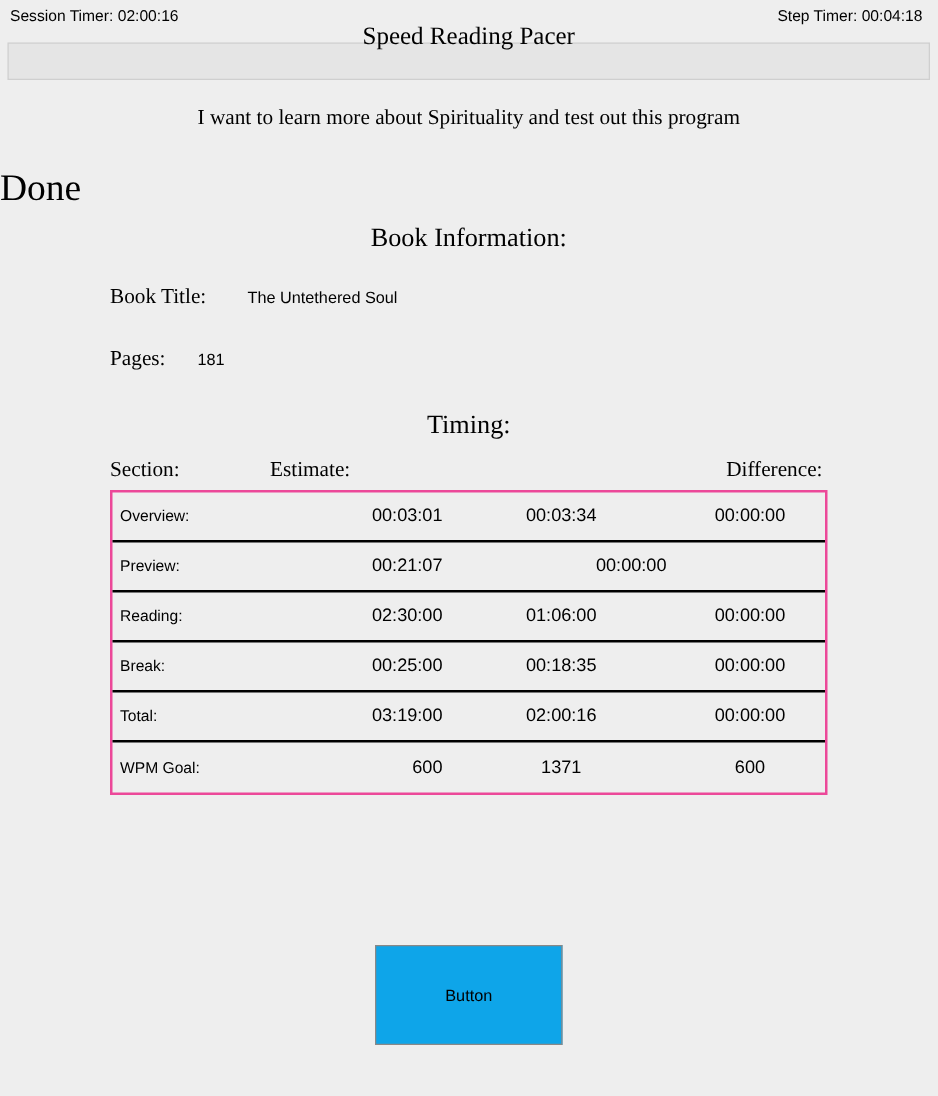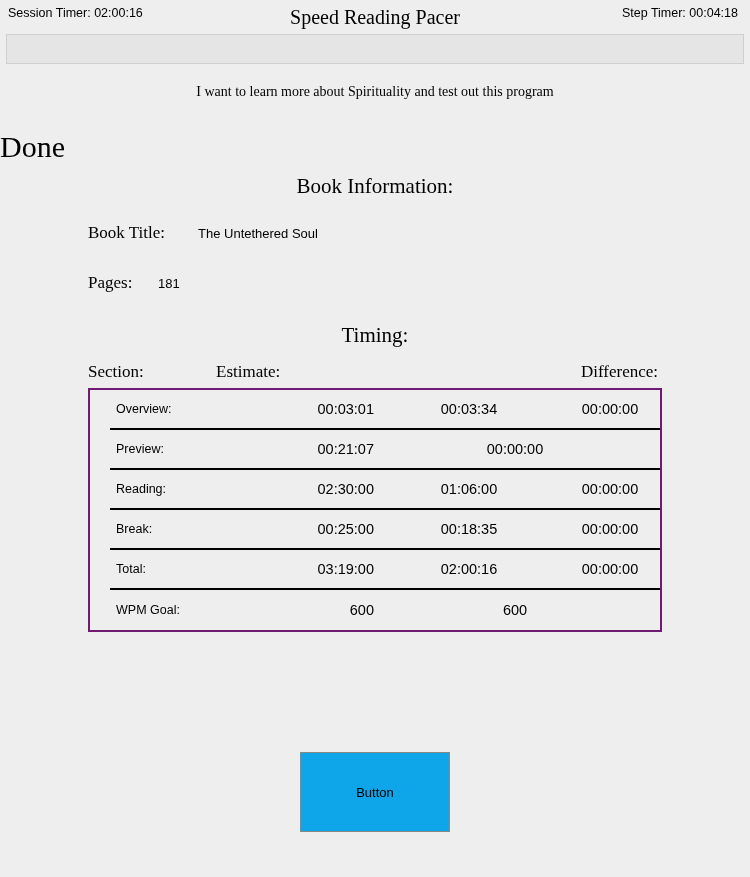--- a/index.html
+++ b/index.html
@@ -27,34 +27,35 @@
     right: 12px;
     top: 6px;
     font-size: 12.5px;
   }
   .app-title {
     text-align: center;
     font-family: "Palatino Linotype", "Book Antiqua", Palatino, serif;
     font-size: 20px;
     font-weight: 400;
     padding-top: 0px;
+    margin-top: 12px;
   }
   .progress-bar-wrap {
     margin: 8px 6px 0 6px;
   }
   .progress-bar {
     width: 100%;
     height: 30px;
     background: #e5e5e5;
     border: 1px solid #cfcfcf;
   }
   .purpose-line {
     text-align: center;
     font-family: "Palatino Linotype", "Book Antiqua", Palatino, serif;
-    font-size: 14px;
+    font-size: 17px;
     margin-top: 20px;
   }
   .done-heading {
     text-align: left;
     font-family: "Palatino Linotype", "Book Antiqua", Palatino, serif;
     font-size: 30px;
     margin-top: 30px;
   }
   .section-heading {
     text-align: center;
@@ -93,22 +94,21 @@
     display: flex;
     font-family: "Palatino Linotype", "Book Antiqua", Palatino, serif;
     font-size: 17px;
     margin-bottom: 6px;
   }
   .col-section  { flex: 0 0 128px; }
   .col-estimate { flex: 0 0 140px; }
   .col-session  { flex: 0 0 190px; text-align: center;}
   .col-diff     { flex: 1; text-align: right; padding-right: 4px;}
   .timing-table {
-    border: 2px solid #701a75;
-    padding-left: 20px;
+    border: 2px solid #ec4899;
   }
   .timing-row {
     display: flex;
     align-items: center;
     border-bottom: 2px solid #000;
     height: 40px;
     padding: 0 4px;
   }
   .timing-row:last-child { border-bottom: none; }
   .cell-section {
@@ -218,20 +218,21 @@
     </div>
     <div class="timing-row">
       <div class="cell-section">Total:</div>
       <div class="cell-estimate">03:19:00</div>
       <div class="cell-session">02:00:16</div>
       <div class="cell-diff">00:00:00</div>
     </div>
     <div class="timing-row">
       <div class="cell-section">WPM Goal:</div>
       <div class="cell-estimate">600</div>
+      <div class="cell-session">1371</div>
       <div class="cell-diff">600</div>
     </div>
   </div>
 </div>
 
 <div class="button-wrap">
   <div class="main-button">Button</div>
 </div>
 
 </body></html>

